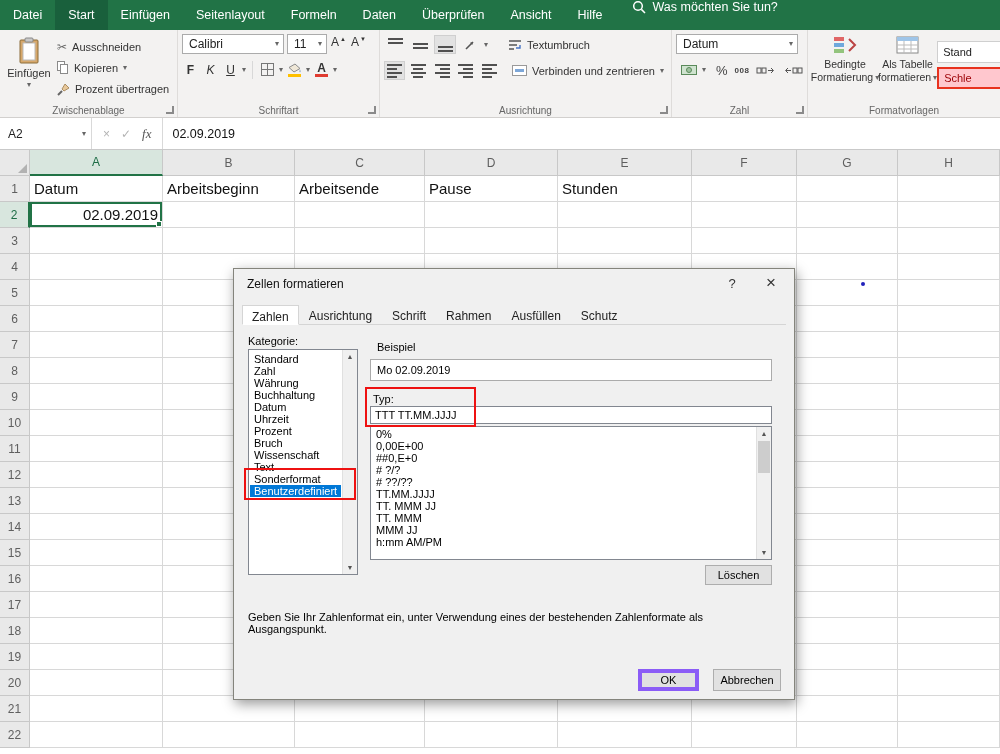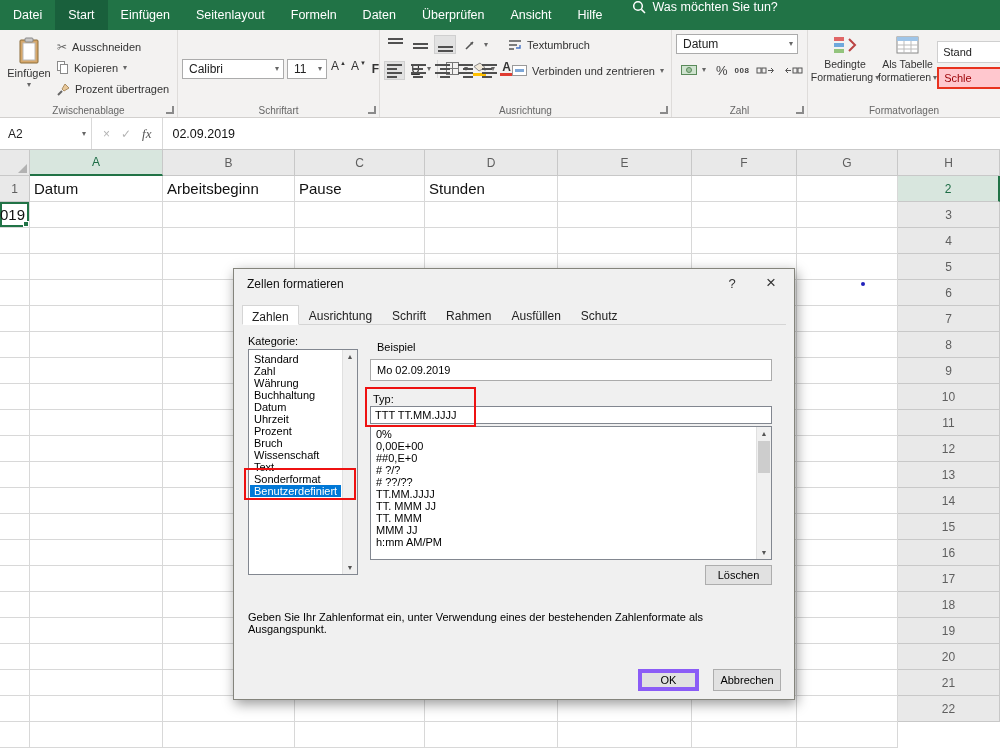--- a/index.html
+++ b/index.html
@@ -20,21 +20,21 @@
   .rgroup-label{position:absolute;bottom:0;left:0;right:0;height:13px;line-height:13px;text-align:center;font-size:10px;color:#666;white-space:nowrap}
   .launcher{position:absolute;right:3px;bottom:3px;width:8px;height:8px;border-right:2px solid #8a8a8a;border-bottom:2px solid #8a8a8a}
   .dd{font-size:8px;color:#666;line-height:1}
   .small-btn{display:flex;align-items:center;gap:5px;font-size:11px;color:#333;height:18px;padding:0 3px;white-space:nowrap}
   .gi{font-size:12px;color:#666}
 
   .clip-grp{width:178px;display:flex}
   .paste-btn{width:50px;display:flex;flex-direction:column;align-items:center;padding-top:5px;gap:2px;font-size:11px;color:#333}
   .clip-col{display:flex;flex-direction:column;padding-top:6px;gap:3px}
 
-  .font-grp{width:202px;display:flex;padding-top:4px;}
+  .font-grp{width:202px;display:flex;flex-direction:column;padding-top:4px;gap:6px}
   .row{display:flex;align-items:center;gap:3px}
   .combo{background:#fff;border:1px solid #ababab;height:20px;display:flex;align-items:center;font-size:12px;padding:0 4px 0 6px;color:#222;white-space:nowrap}
   .combo .dd{margin-left:auto;padding-left:4px}
   .font-name{width:102px}.font-size{width:40px}
   .tbtn{min-width:17px;height:19px;display:flex;align-items:center;justify-content:center;font-size:12px;color:#333;gap:1px}
   .b{font-weight:bold}.i{font-style:italic}.u{text-decoration:underline}
   .az{display:flex;align-items:flex-start;font-size:12px;color:#333}
   .az sup{font-size:6px;line-height:1;margin-top:1px}
   .vdiv{width:1px;height:18px;background:#d8d8d8;margin:0 3px}
   .icon-borders{width:13px;height:13px;border:1px solid #777;background:linear-gradient(#777,#777) center/1px 100% no-repeat,linear-gradient(#777,#777) center/100% 1px no-repeat}
@@ -378,20 +378,21 @@
       <div class="gcell colh">B</div>
       <div class="gcell colh">C</div>
       <div class="gcell colh">D</div>
       <div class="gcell colh">E</div>
       <div class="gcell colh">F</div>
       <div class="gcell colh">G</div>
       <div class="gcell colh">H</div>
       <div class="gcell rowh">1</div>
       <div class="gcell cell">Datum</div>
       <div class="gcell cell">Arbeitsbeginn</div>
+      <div class="gcell cell">Arbeitsende</div>
       <div class="gcell cell">Pause</div>
       <div class="gcell cell">Stunden</div>
       <div class="gcell cell"></div>
       <div class="gcell cell"></div>
       <div class="gcell cell"></div>
       <div class="gcell rowh sel">2</div>
       <div class="gcell cell selcell right">02.09.2019<div class="fill-handle"></div></div>
       <div class="gcell cell"></div>
       <div class="gcell cell"></div>
       <div class="gcell cell"></div>

